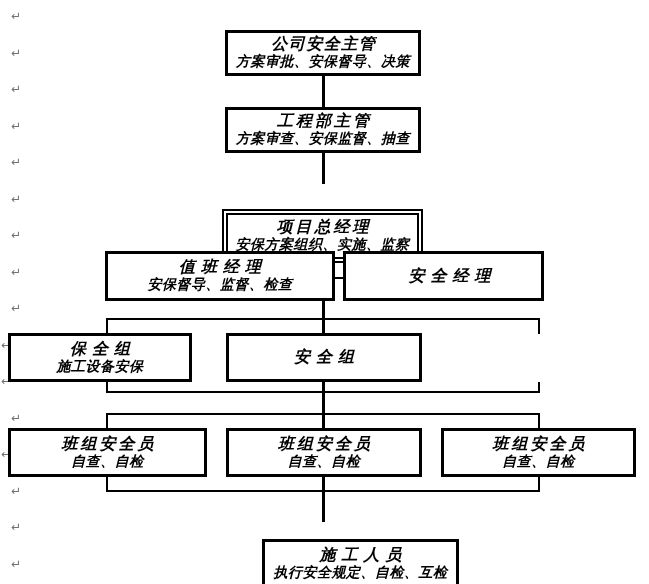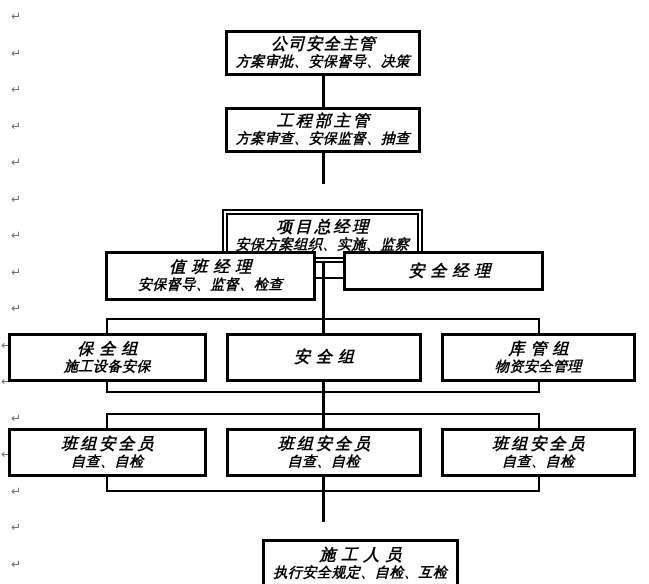--- a/index.html
+++ b/index.html
@@ -60,42 +60,38 @@
     <div class="title">工程部主管</div>
     <div class="subtitle">方案审查、安保监督、抽查</div>
   </div>
 
   <div class="box ls-mid" style="left:222px;top:184px;width:201px;height:54px;border-width:2px;margin-top:25px;">
     <div class="inner-border"></div>
     <div class="title">项目总经理</div>
     <div class="subtitle">安保方案组织、实施、监察</div>
   </div>
 
-  <div class="box ls-wide" style="left:105px;top:251px;width:211px;height:50px;">
+  <div class="box ls-wide" style="left:105px;top:251px;width:230px;height:50px;">
     <div class="title">值班经理</div>
     <div class="subtitle">安保督导、监督、检查</div>
   </div>
 
-  <div class="box ls-wide" style="left:343px;top:251px;width:201px;height:40px;padding-left:12px;">
+  <div class="box ls-wide" style="left:343px;top:251px;width:201px;height:50px;padding-left:12px;">
     <div class="title">安全经理</div>
   </div>
 
-  <div class="box ls-wide" style="left:8px;top:333px;width:199px;height:49px;">
+  <div class="box ls-wide" style="left:8px;top:333px;width:184px;height:49px;">
     <div class="title">保全组</div>
     <div class="subtitle">施工设备安保</div>
   </div>
 
   <div class="box ls-wide" style="left:226px;top:333px;width:196px;height:49px;">
     <div class="title">安全组</div>
   </div>
 
-  <div class="box ls-wide" style="left:441px;top:333px;width:195px;height:49px;">
-    <div class="title">库管组</div>
-    <div class="subtitle">物资安全管理</div>
-  </div>
 
   <div class="box ls-mid" style="left:8px;top:428px;width:199px;height:49px;">
     <div class="title">班组安全员</div>
     <div class="subtitle">自查、自检</div>
   </div>
 
   <div class="box ls-mid" style="left:226px;top:428px;width:196px;height:49px;">
     <div class="title">班组安全员</div>
     <div class="subtitle">自查、自检</div>
   </div>

